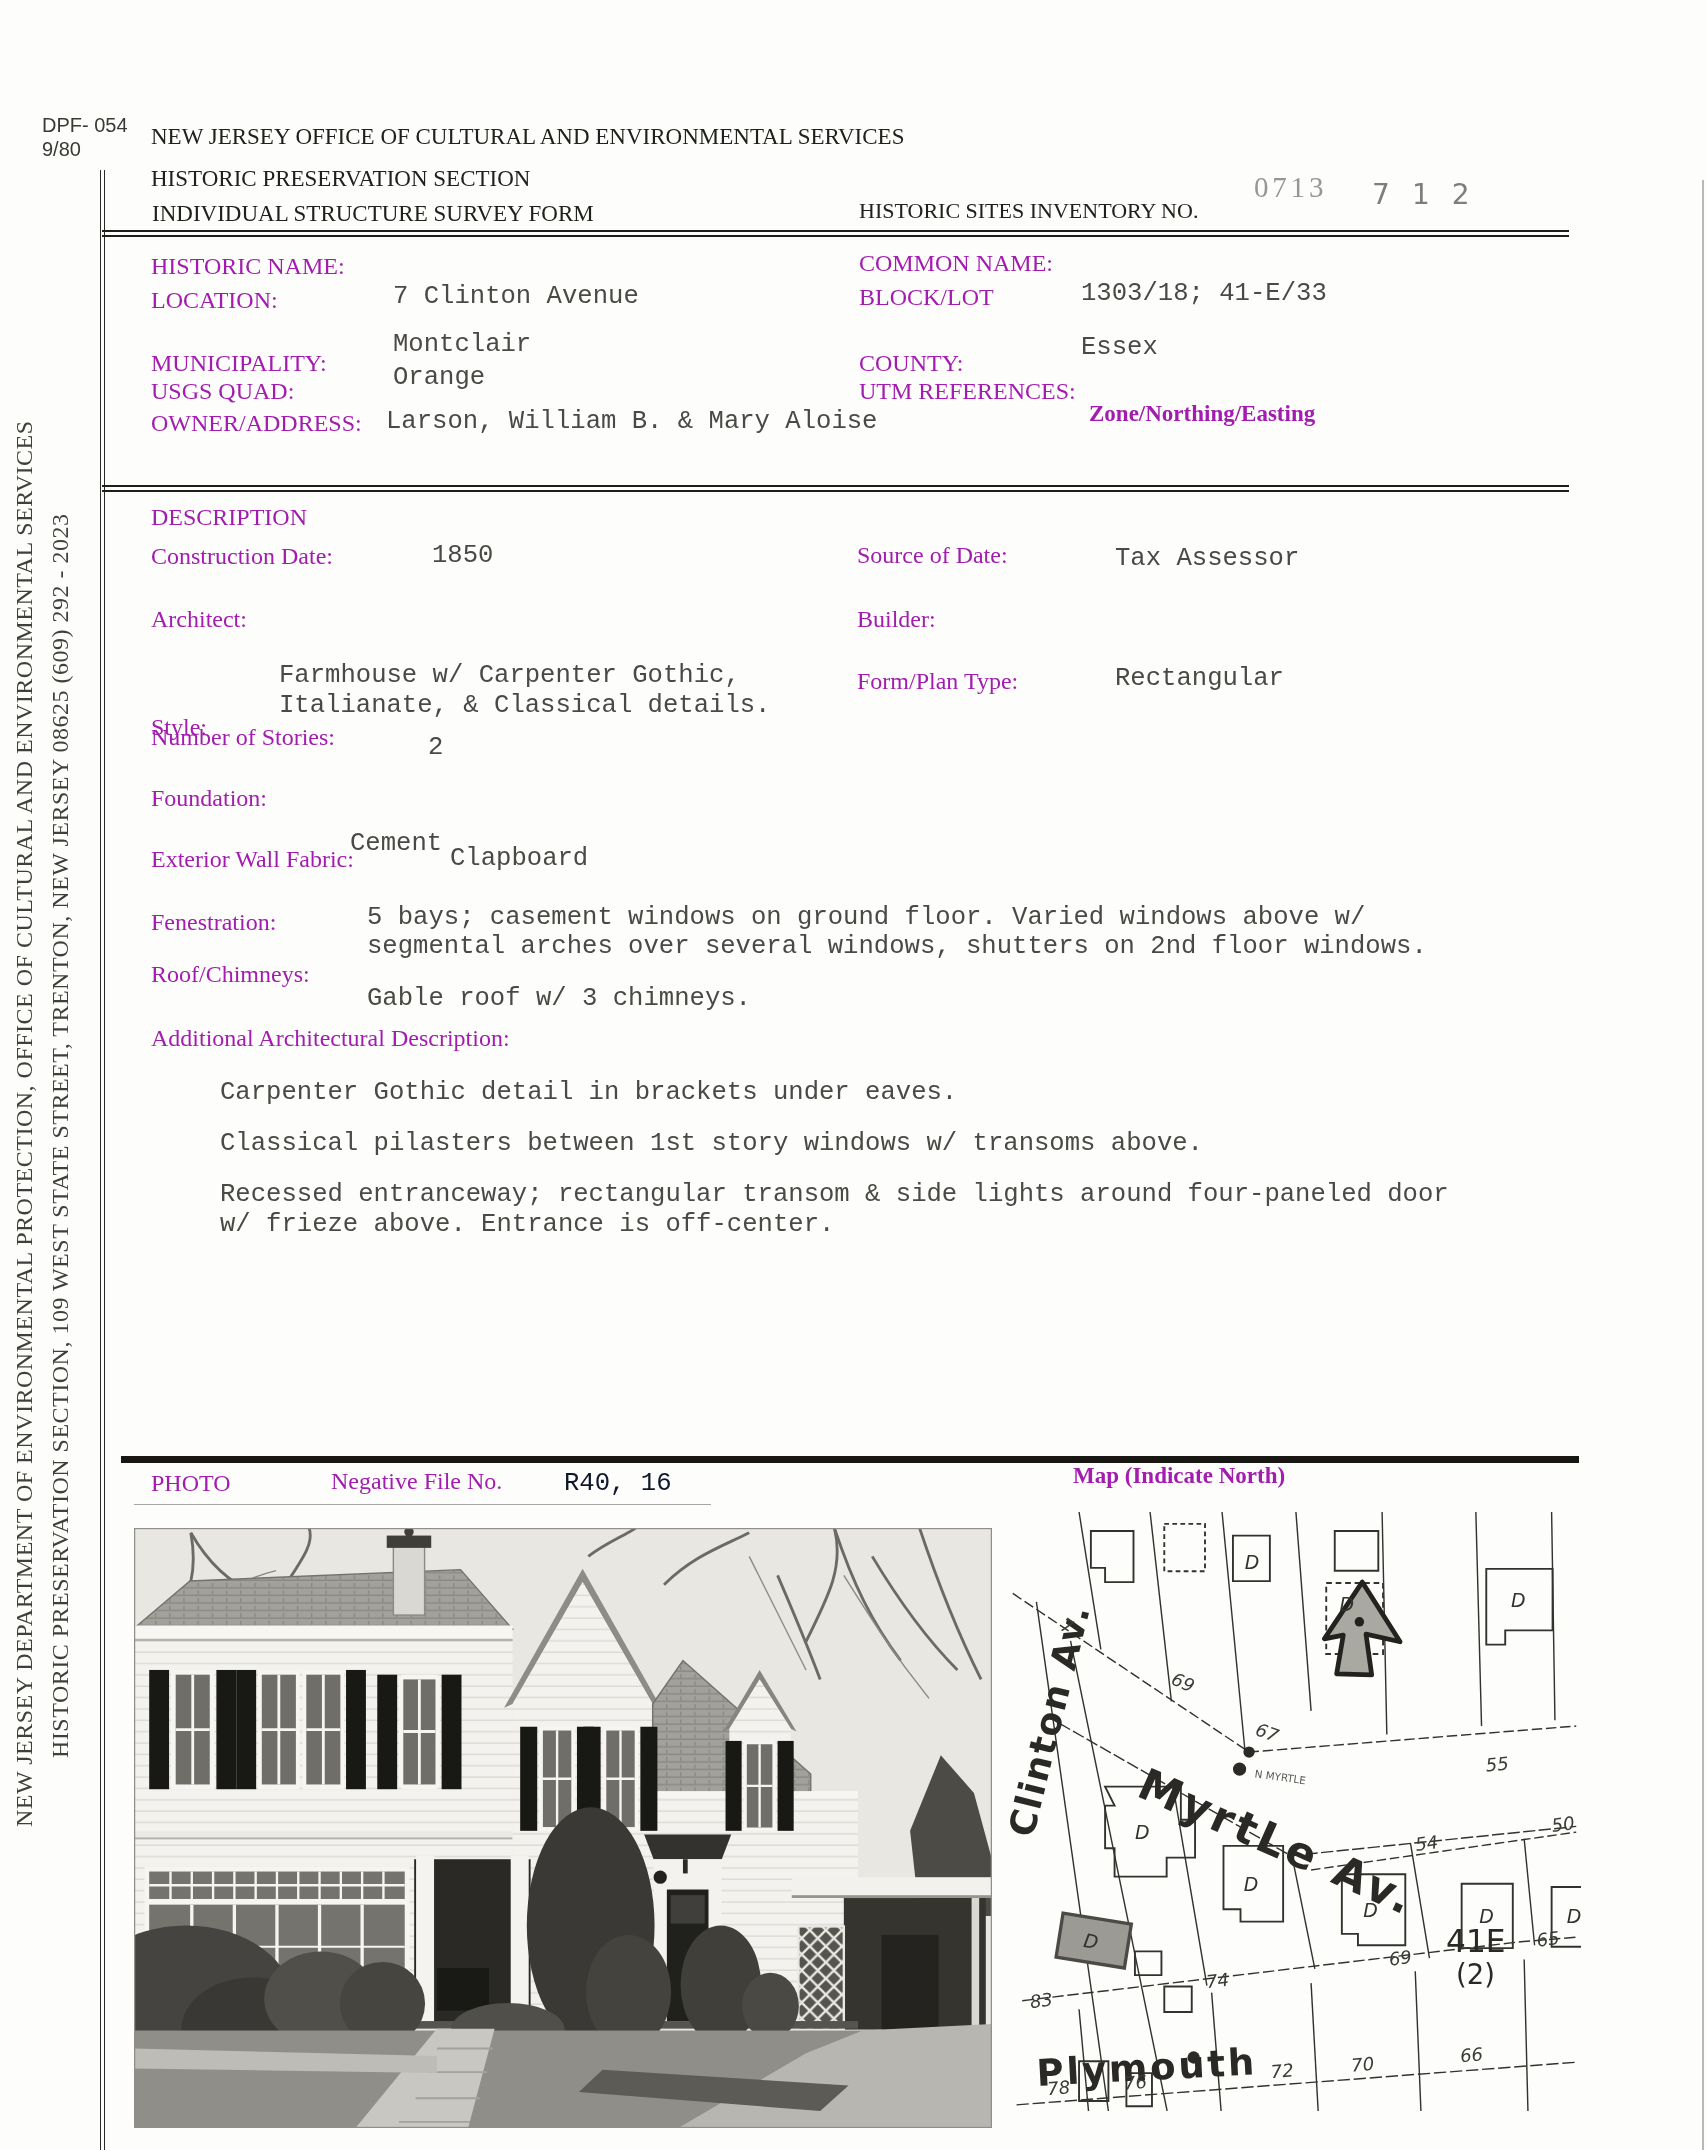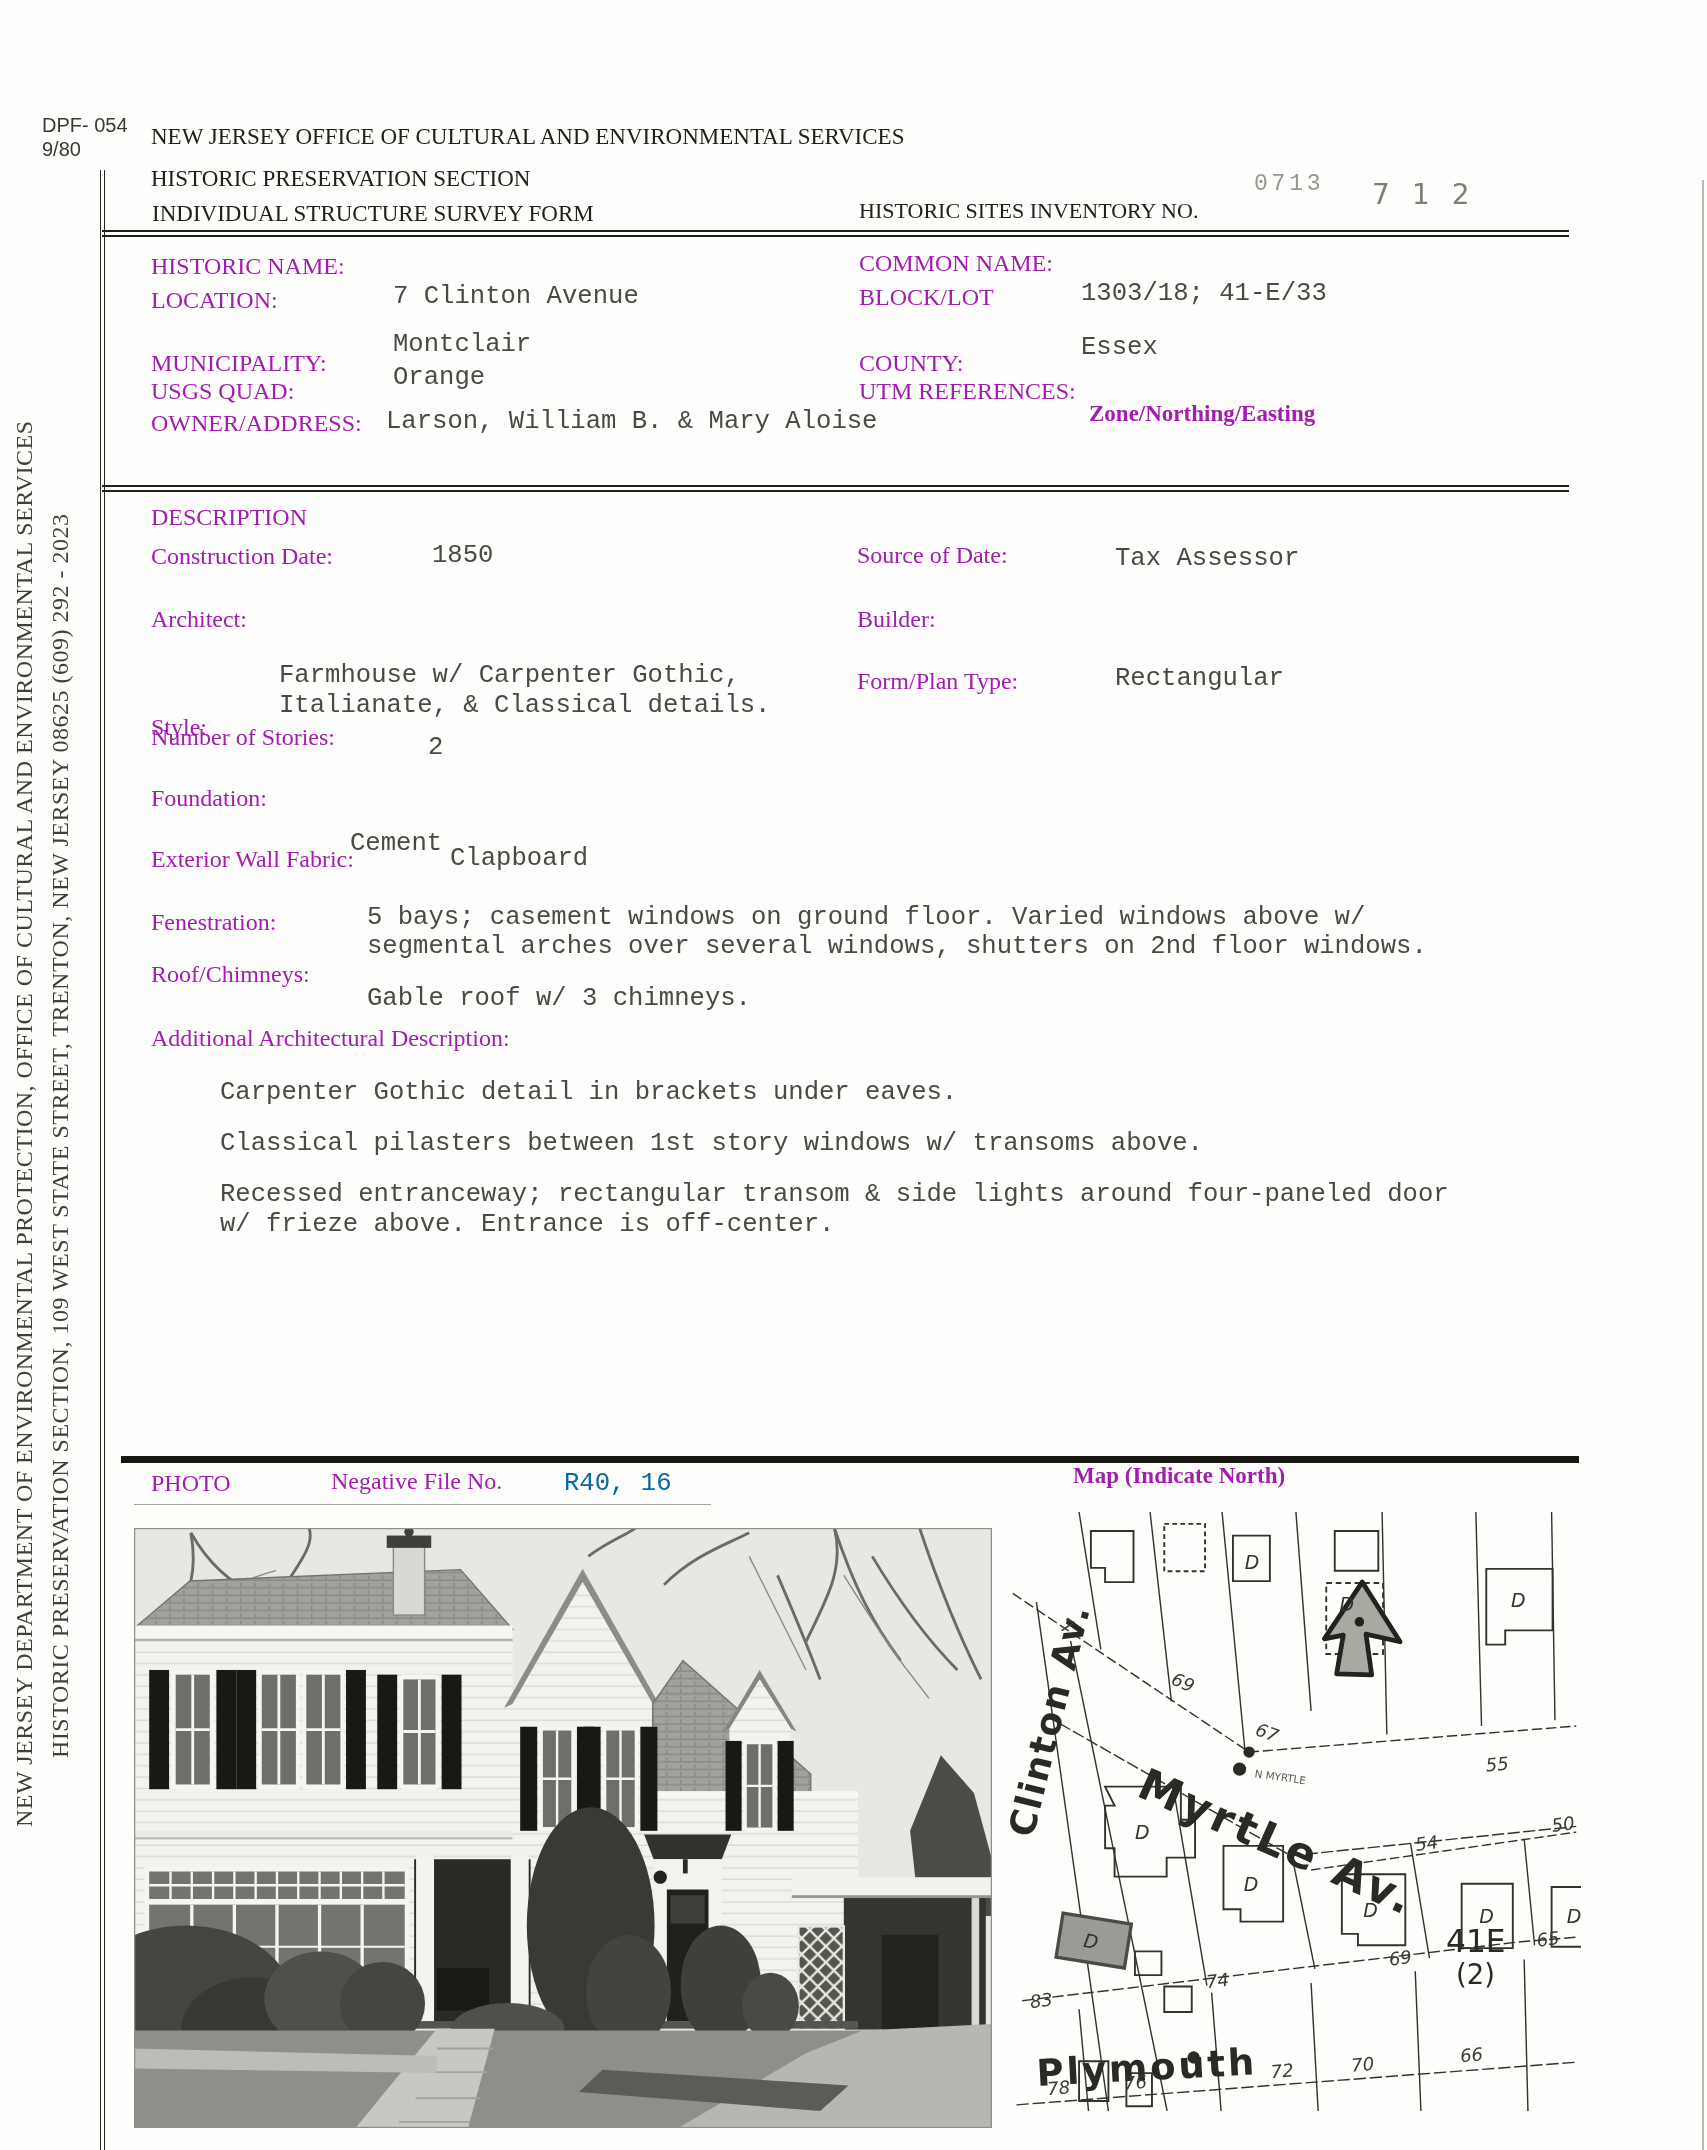--- a/index.html
+++ b/index.html
@@ -2,23 +2,23 @@
 <html style="font-size:7.6px"><head>
 <meta charset="utf-8">
 <style>
   html,body{margin:0;padding:0;background:#ffffff;}
   #page{position:relative;width:1707px;height:2151px;background:#fdfdfb;overflow:hidden;
         font-family:"Liberation Serif",serif;color:#26251f;}
   .abs{position:absolute;white-space:nowrap;}
   .lbl{font-family:"Liberation Serif",serif;font-size:24px;color:#a21caf;}
   .hdr{font-family:"Liberation Serif",serif;font-weight:normal;font-size:23px;color:#21201c;}
   .type{font-family:"Liberation Mono","DejaVu Sans Mono",monospace;font-size:25.6px;color:#4a4946;}
-  .type-lt{font-family:"Liberation Mono","DejaVu Sans Mono",monospace;font-size:25.6px;color:#0369a1;}
+  .type-lt{font-family:"Liberation Mono","DejaVu Sans Mono",monospace;font-size:25.6px;color:#0f172a;}
   .small-sans{font-family:"Liberation Sans",sans-serif;font-size:20px;color:#3a3935;}
-  .stamp1{font-family:Liberation Mono, monospace;font-size:23px;color:#979693;letter-spacing:3.8px;}
+  .stamp1{font-family:Liberation Serif, serif;font-size:29px;color:#979693;letter-spacing:3.8px;}
   .stamp2{font-family:"DejaVu Sans",sans-serif;font-size:28px;color:#7f7e7a;letter-spacing:6.6px;}
   .hrule{position:absolute;height:3.3px;border-top:2.4px solid #1f1e1a;border-bottom:2.4px solid #1f1e1a;}
   .heavyrule{position:absolute;height:6.6px;background:#181713;}
   .thinrule{position:absolute;height:1.4px;background:#a7a6a1;}
   .vrule{position:absolute;width:3.3px;border-left:1.9px solid #2a2925;border-right:1.9px solid #2a2925;}
   .edge{position:absolute;width:2.4px;background:#b9b8b4;}
   .sidebar-line{position:absolute;white-space:nowrap;font-family:"Liberation Serif",serif;
         font-size:24px;letter-spacing:0.5px;color:#413f3a;transform-origin:0 100%;transform:rotate(-90deg);}
   svg text{font-family:"DejaVu Sans",sans-serif;}
 </style>

